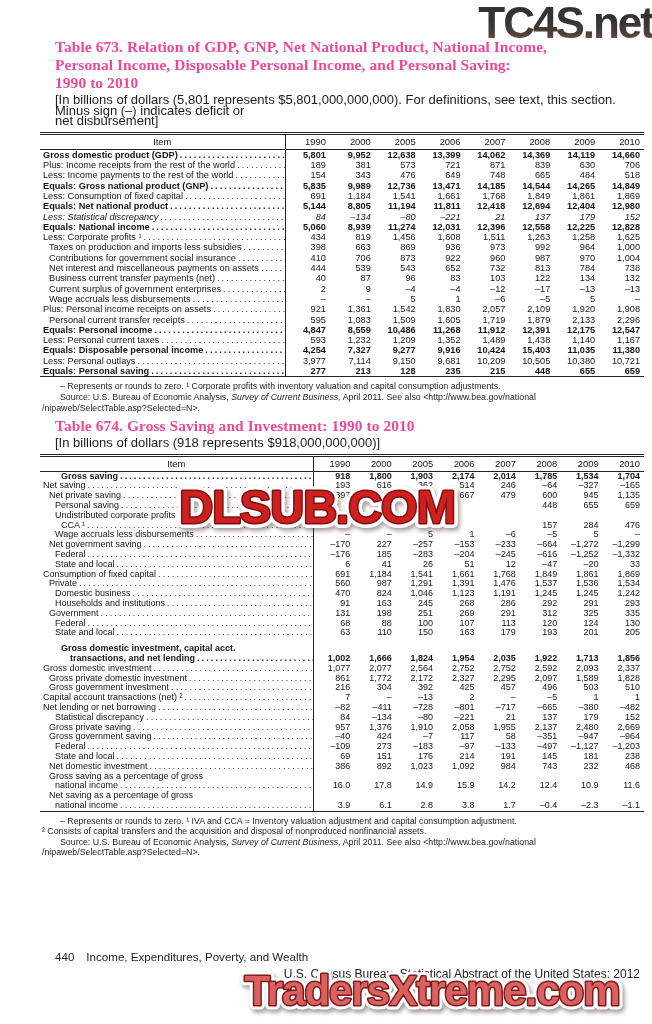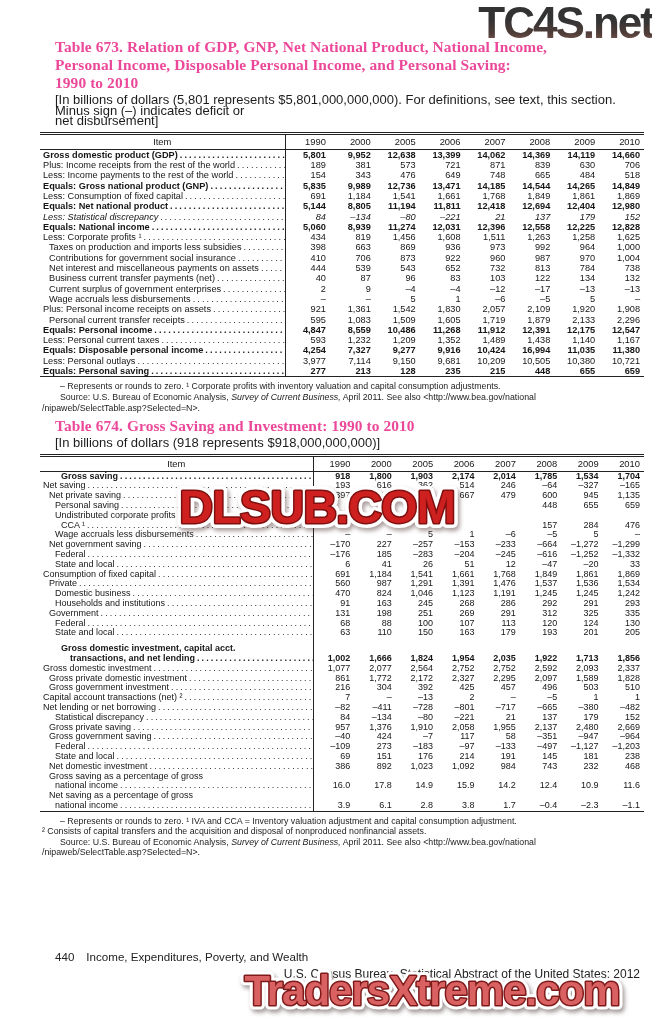--- a/index.html
+++ b/index.html
@@ -393,21 +393,21 @@
               <div class="lblflex ind0">
                 <span class="txt">Equals: Disposable personal income</span>
                 <span class="dots">............................................................................................................................................</span>
               </div>
             </td>
             <td class="val colsep">4,254</td>
             <td class="val">7,327</td>
             <td class="val">9,277</td>
             <td class="val">9,916</td>
             <td class="val">10,424</td>
-            <td class="val">16,994</td>
+            <td class="val">15,403</td>
             <td class="val">11,035</td>
             <td class="val">11,380</td>
           </tr>
           <tr>
             <td class="lbl">
               <div class="lblflex ind0">
                 <span class="txt">Less: Personal outlays</span>
                 <span class="dots">............................................................................................................................................</span>
               </div>
             </td>

